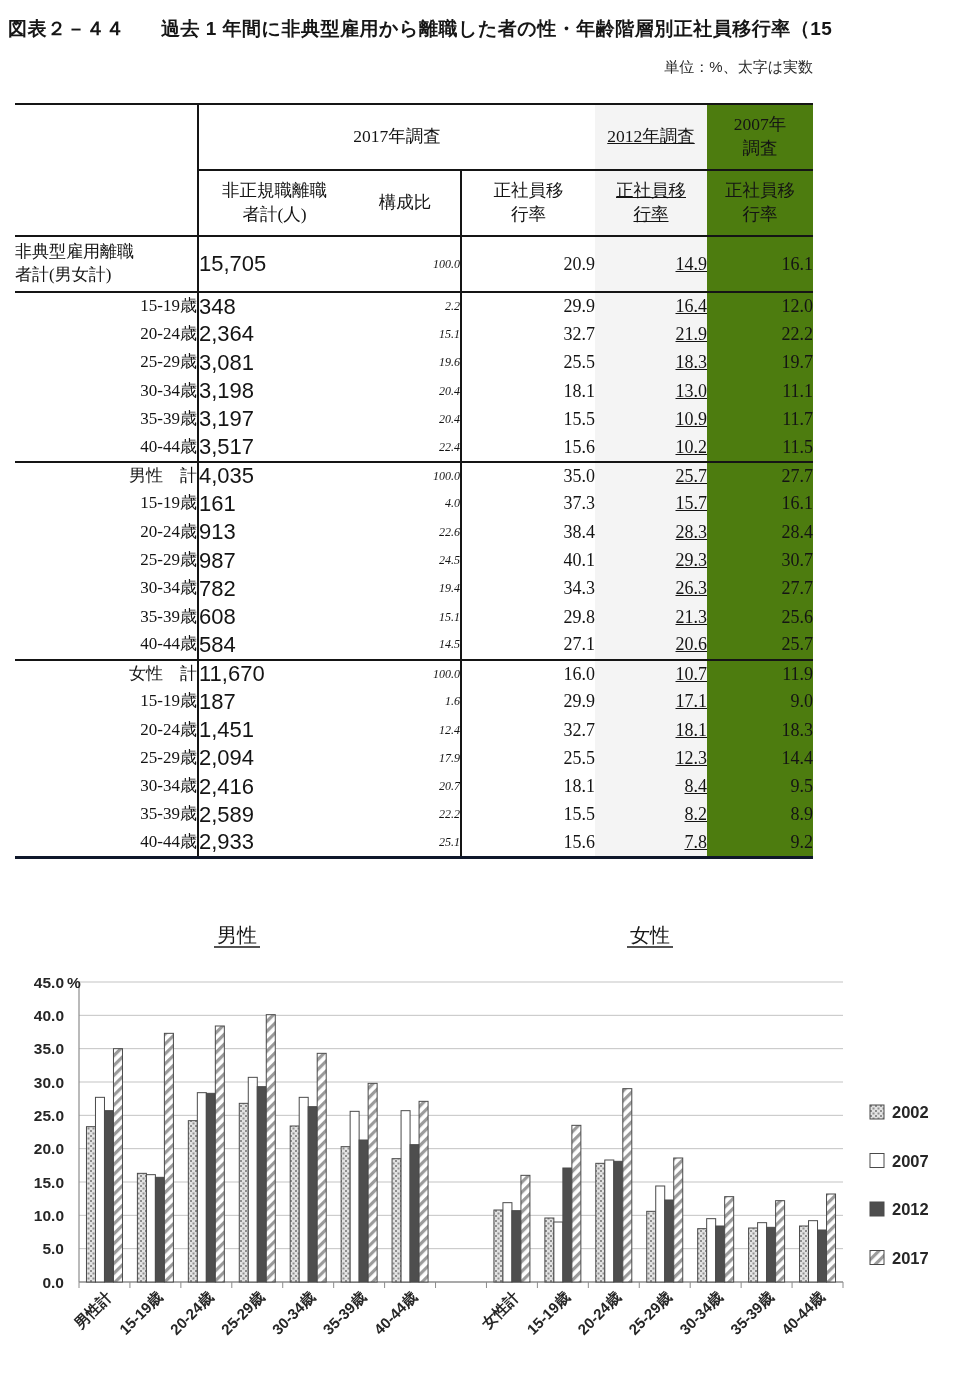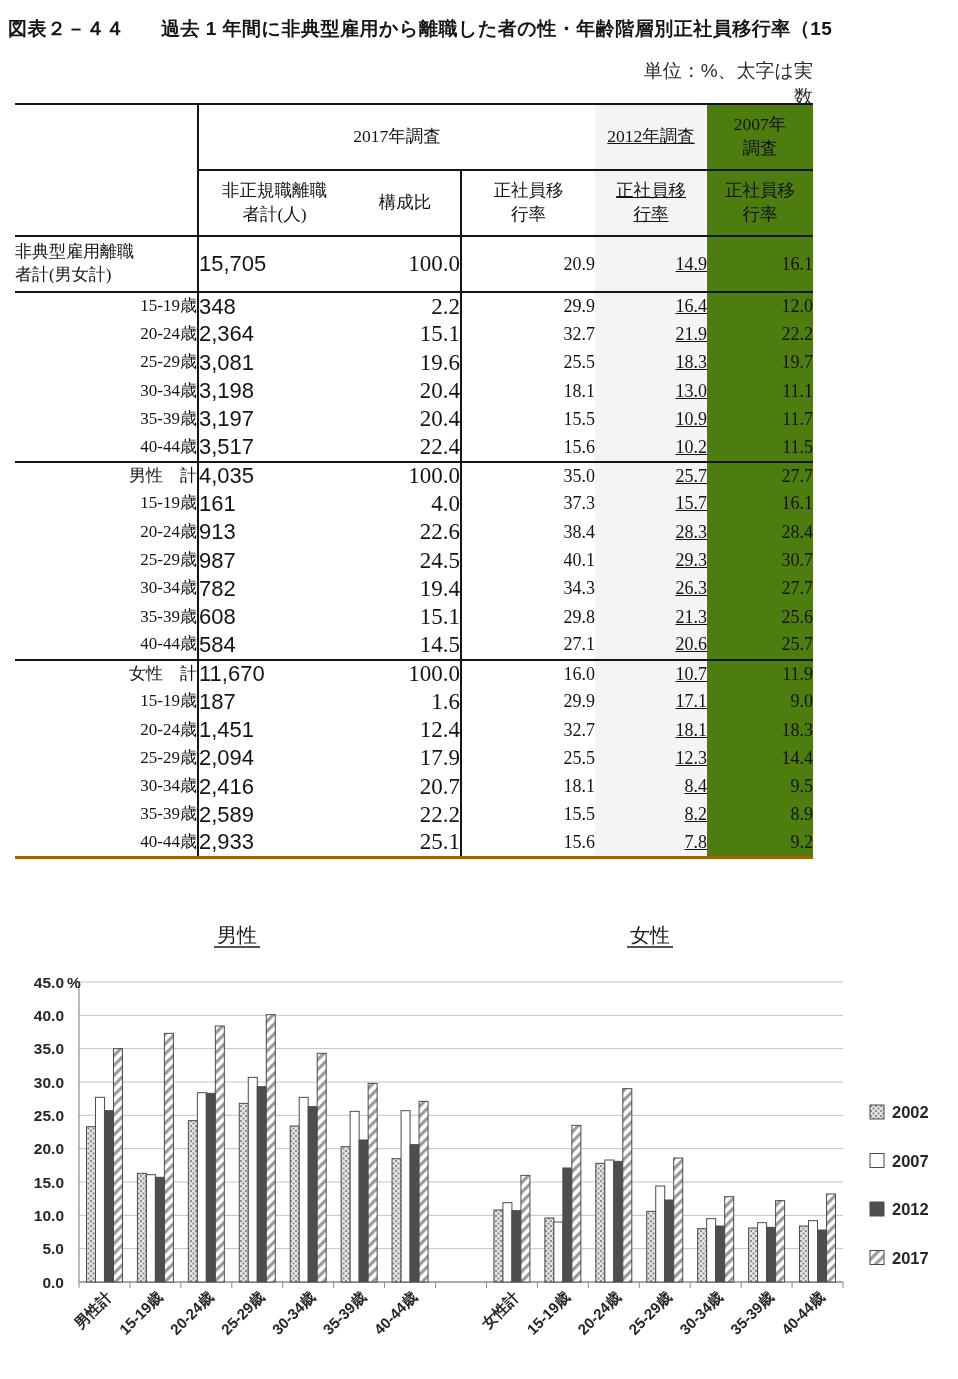--- a/index.html
+++ b/index.html
@@ -5,45 +5,45 @@
   html,body{margin:0;padding:0;background:#fff;}
   #page{position:relative;width:958px;height:1379px;background:#ffffff;overflow:hidden;
         font-family:"Liberation Sans",sans-serif;color:#161616;}
 
   
   #title-row1{position:absolute;left:8px;top:16px;width:940px;display:flex;
               font-weight:bold;font-size:19px;letter-spacing:.5px;}
   #fig-no{white-space:pre;}
   #title-main{margin-left:36px;}
   #title-row2{position:absolute;left:8px;top:54px;font-weight:bold;font-size:19px;letter-spacing:.5px;}
-  #unit-note{position:absolute;top:58px;left:635px;width:178px;font-size:19px;font-weight:400;
+  #unit-note{position:absolute;top:58px;left:635px;width:178px;font-size:15px;font-weight:400;
              color:#2a2a2a;text-align:right;}
 
   
   #tbl{position:absolute;left:15px;top:103px;width:798px;border-collapse:collapse;table-layout:fixed;
-       border-top:2.5px solid #151515;border-bottom:3px solid #a16207;
+       border-top:2.5px solid #151515;border-bottom:3px solid #0f172a;
        font-family:"Liberation Serif",serif;font-size:17px;color:#141414;}
   #tbl th,#tbl td{padding:0;font-weight:400;vertical-align:middle;overflow:hidden;}
   #tbl th{white-space:pre-line;line-height:1.35;}
   tr.h1{height:66px;} tr.h2{height:66px;}
   tr.total{height:56px;} tr.section{height:28px;} tr.age{height:28.3px;}
   .corner{border-right:2px solid #151515;border-bottom:2.5px solid #151515;}
   tr.h1 .sv{border-bottom:2px solid #151515;font-size:17.5px;}
   tr.h2 th{border-bottom:2.5px solid #151515;font-size:17.5px;}
   .c1{border-right:2px solid #151515;}
   .c3{border-right:2px solid #151515;}
   .s1{background:#f4f4f4;text-decoration:underline;} .s2{background:#4d7c0f;}
   tr.total th,tr.total td{border-bottom:2.5px solid #151515;}
   tr.section th,tr.section td{border-top:2px solid #151515;}
   tr.total .c1{text-align:left;padding-left:18px;line-height:1.55;}
   tr.section .c1{text-align:right;padding-left:2px;margin-top:47px;}
   tr.age .c1{text-align:right;padding-right:17px;}
   td.count{font-family:Liberation Sans, sans-serif;font-weight:700;font-size:22px;
            padding-right:10px;}
-  td.share{text-align:right;padding-right:7px;font-size:23px;}
+  td.share{font-style:italic;text-align:right;padding-right:7px;font-size:12px;}
   td.rate{text-align:right;font-size:18px;}
   td.rate.c4{padding-right:26px;} td.rate.c5{padding-right:14px;} td.rate.c6{padding-right:9px;}
 
   
   #chart{position:absolute;left:0;top:900px;}
   .ylab{font:700 15.5px "Liberation Sans",sans-serif;fill:#262626;}
   .ptitle{font:500 20px "Liberation Sans",sans-serif;fill:#161616;}
   .xlab{font:700 15px "Liberation Sans",sans-serif;fill:#262626;}
   .leglab{font:700 16.5px "Liberation Sans",sans-serif;fill:#262626;}
 </style>

